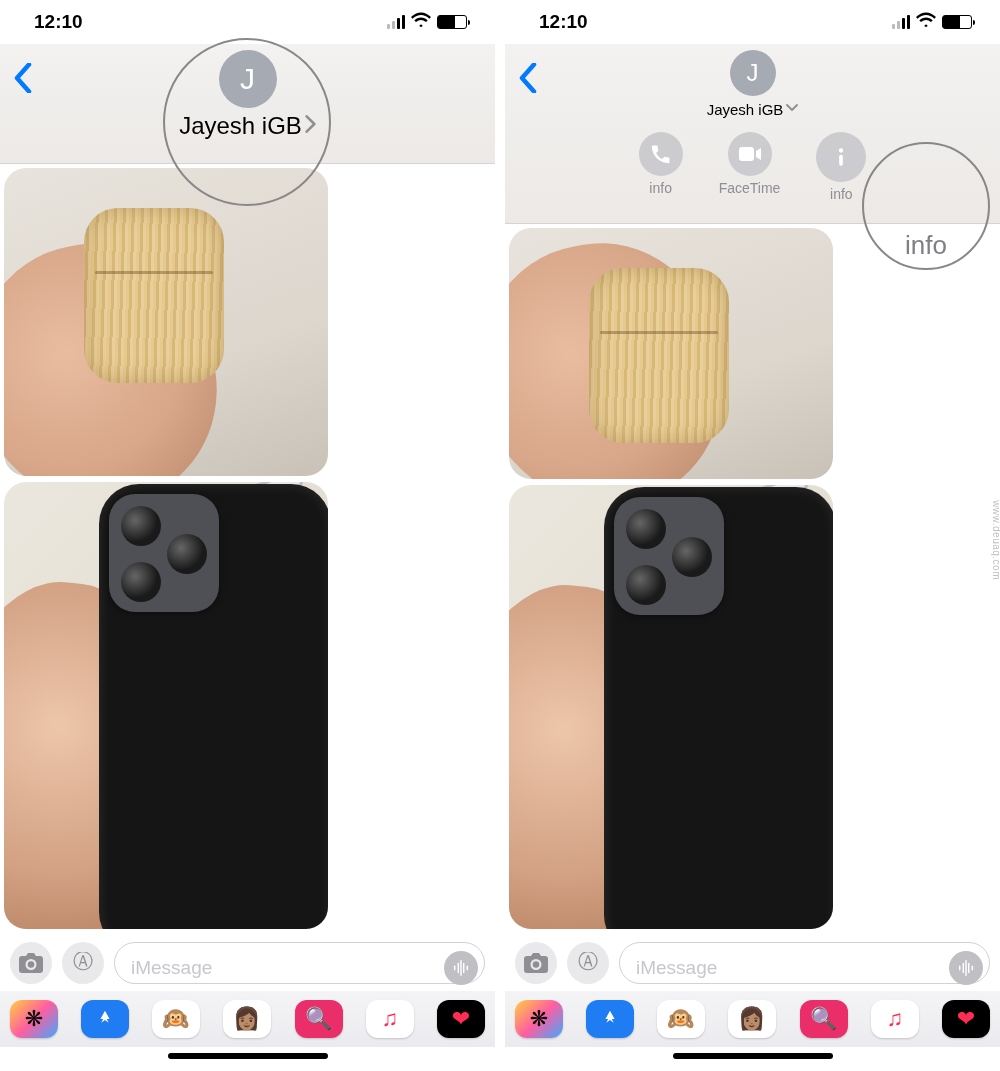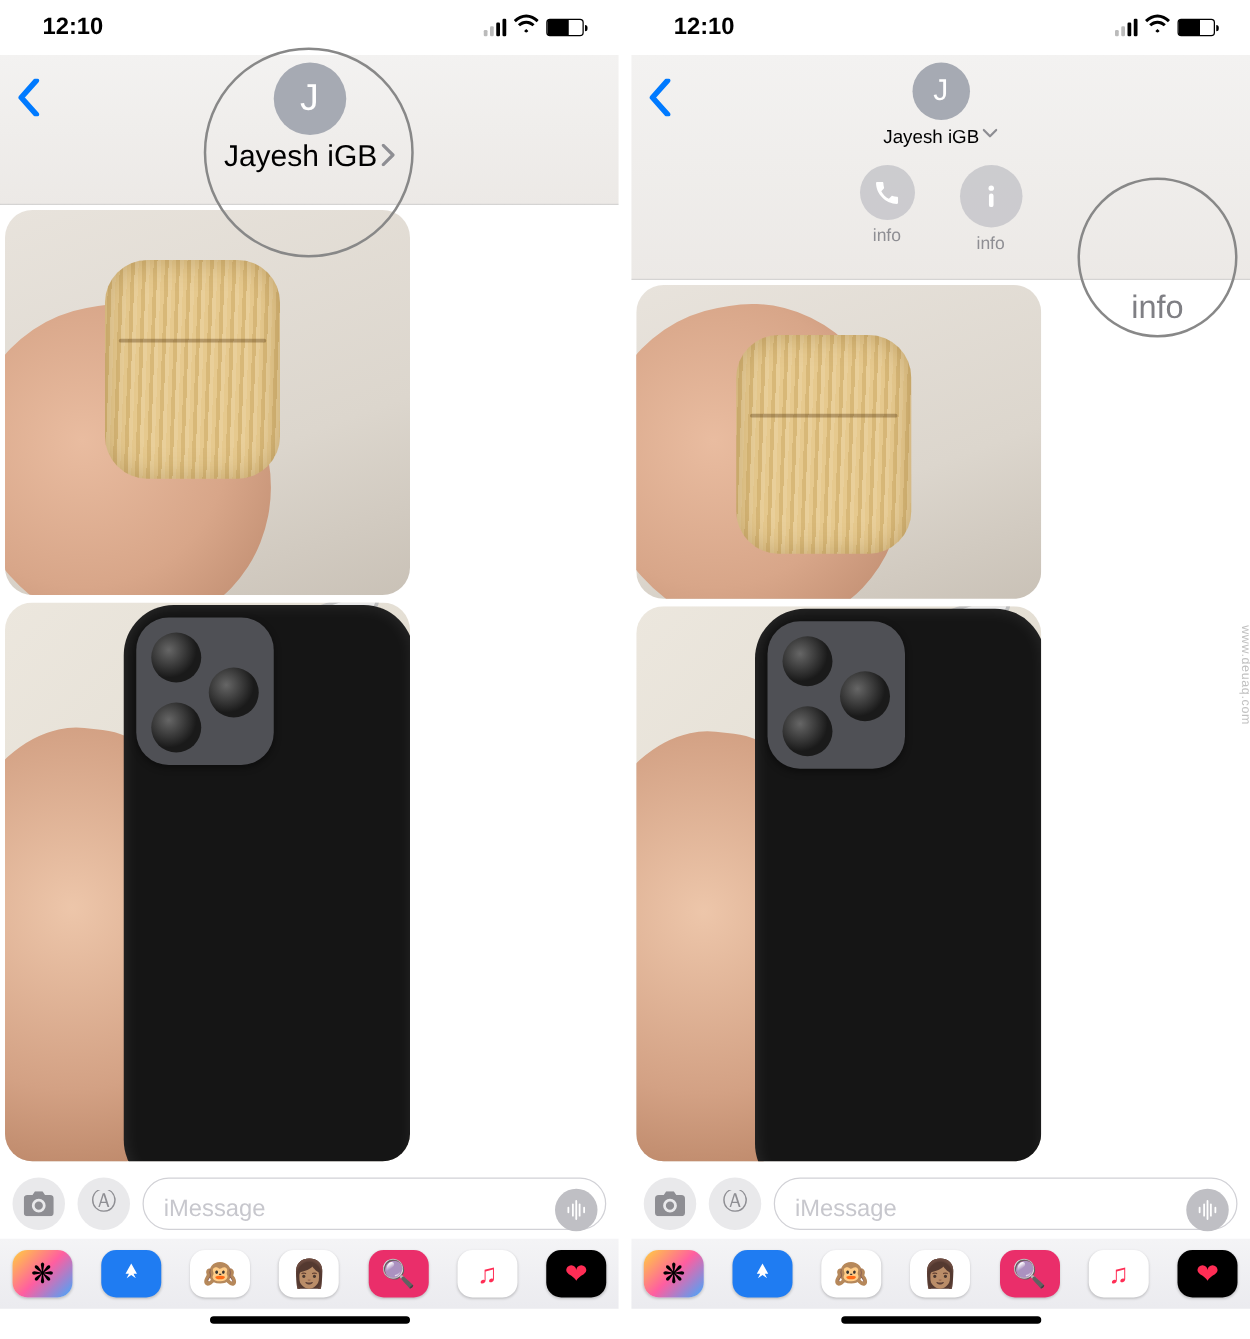--- a/index.html
+++ b/index.html
@@ -340,20 +340,29 @@
     <div class="header-actions">
       <div class="header-action">
         <div class="action-circle">
           <svg width="22" height="22" viewBox="0 0 24 24">
               <path fill="#fff" d="M6.6 10.8c1.4 2.8 3.8 5.2 6.6 6.6l2.2-2.2c.3-.3.7-.4 1-.2 1.2.4 2.5.6 3.8.6.6 0 1 .4 1 1V21c0 .6-.4 1-1 1C10.6 22 2 13.4 2 3.8c0-.6.4-1 1-1h4.4c.6 0 1 .4 1 1 0 1.3.2 2.6.6 3.8.1.4 0 .8-.2 1z"></path>
             </svg>
         </div>
         <span class="action-label">info</span>
       </div>
       <div class="header-action">
+        <div class="action-circle">
+          <svg width="24" height="16" viewBox="0 0 24 16">
+              <rect x="1" y="1" width="15" height="14" rx="3" fill="#fff"></rect>
+              <path fill="#fff" d="M18 5l5-3v12l-5-3z"></path>
+            </svg>
+        </div>
+        <span class="action-label">FaceTime</span>
+      </div>
+      <div class="header-action">
         <div class="action-circle" style="width:50px;height:50px">
           <svg width="26" height="26" viewBox="0 0 24 24">
               <circle cx="12" cy="6" r="2" fill="#fff"></circle>
               <rect x="10.3" y="10" width="3.4" height="10" rx="1.6" fill="#fff"></rect>
             </svg>
         </div>
         <span class="action-label">info</span>
       </div>
     </div>
   </div>

